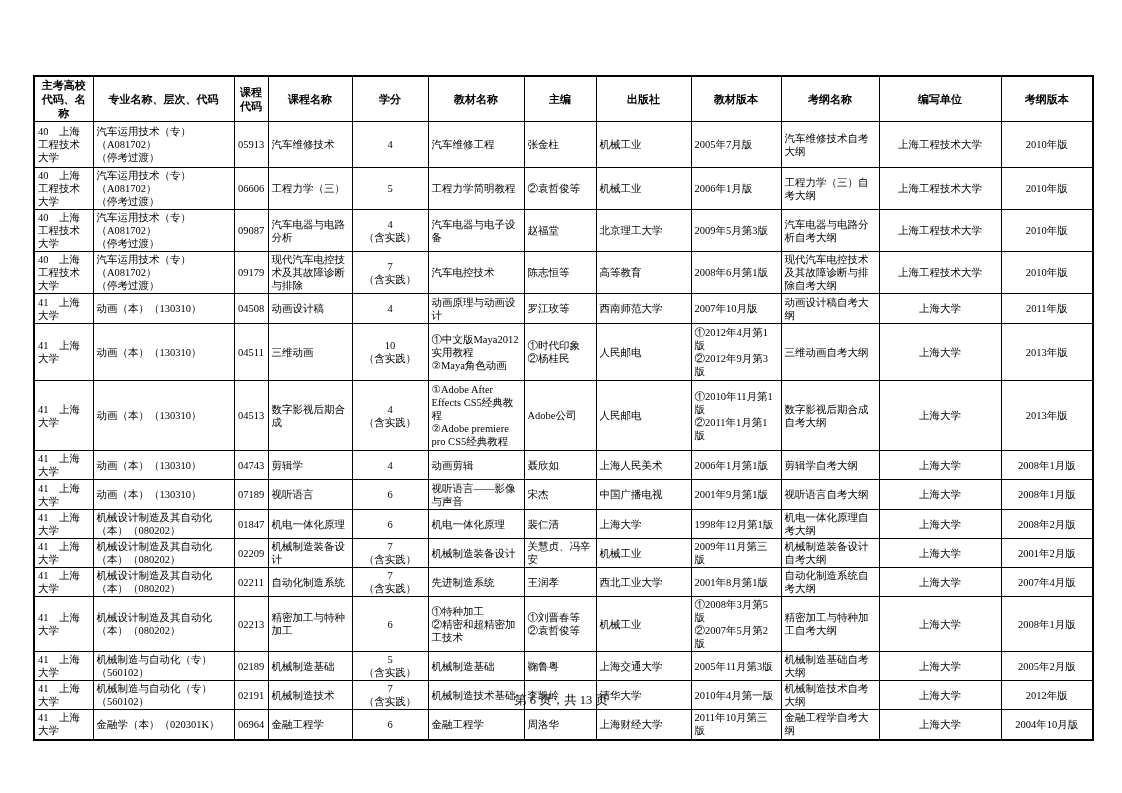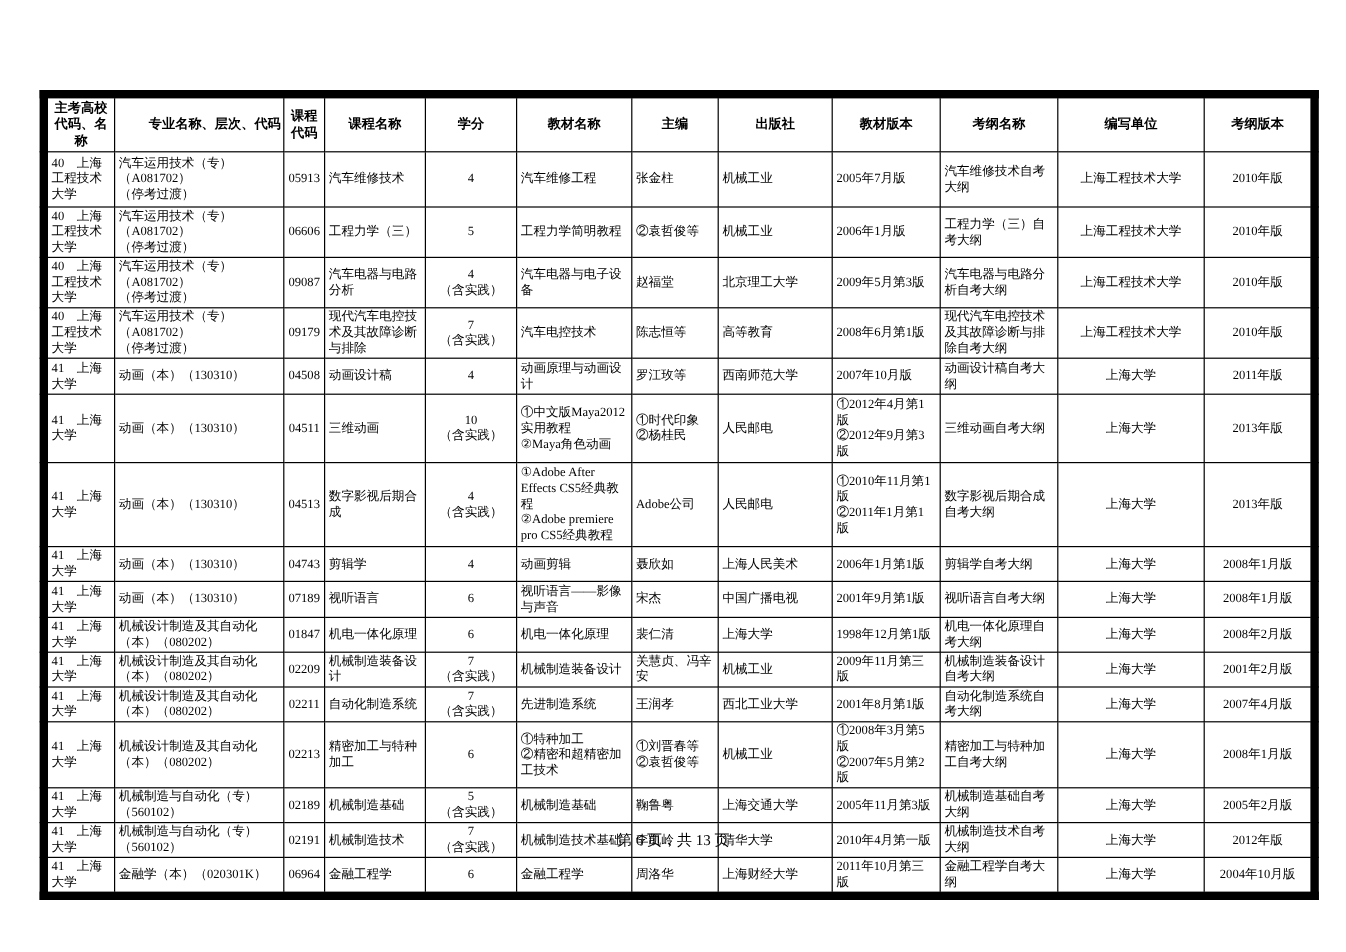--- a/index.html
+++ b/index.html
@@ -4,36 +4,36 @@
 <style>
   html,body{margin:0;padding:0;}
   body{
     width:1122px;height:793px;background:#ffffff;color:#000;
     font-family:"Liberation Serif","DejaVu Serif",serif;
   }
   .page{position:relative;width:1122px;height:793px;overflow:hidden;background:#fff;}
   table.doc{
     position:absolute;left:33px;top:75px;width:1059px;
     border-collapse:collapse;table-layout:fixed;
-    border:7px solid #000000;
+    border:2px solid #000000;
   }
   th,td{
     border:1px solid #000;
     padding:1px 3px;
     font-size:10.5px;
     line-height:13px;
     vertical-align:middle;
     white-space:pre-line;
     overflow-wrap:break-word;
     overflow:hidden;
   }
   th{
     font-weight:bold;text-align:center;font-size:11px;line-height:14px;padding:1px 2px;
   }
-  th:nth-child(2){text-align:right;}
+  th:nth-child(2){text-align:center;}
   thead tr{height:45px;}
   
   td:nth-child(1){text-align:left;vertical-align:middle;}
   td:nth-child(2){text-align:left;}
   td:nth-child(3){text-align:center;}
   td:nth-child(4){text-align:left;font-family:Liberation Serif, serif;}
   td:nth-child(5){text-align:center;}
   td:nth-child(6){text-align:left;}
   td:nth-child(7){text-align:left;}
   td:nth-child(8){text-align:left;}

